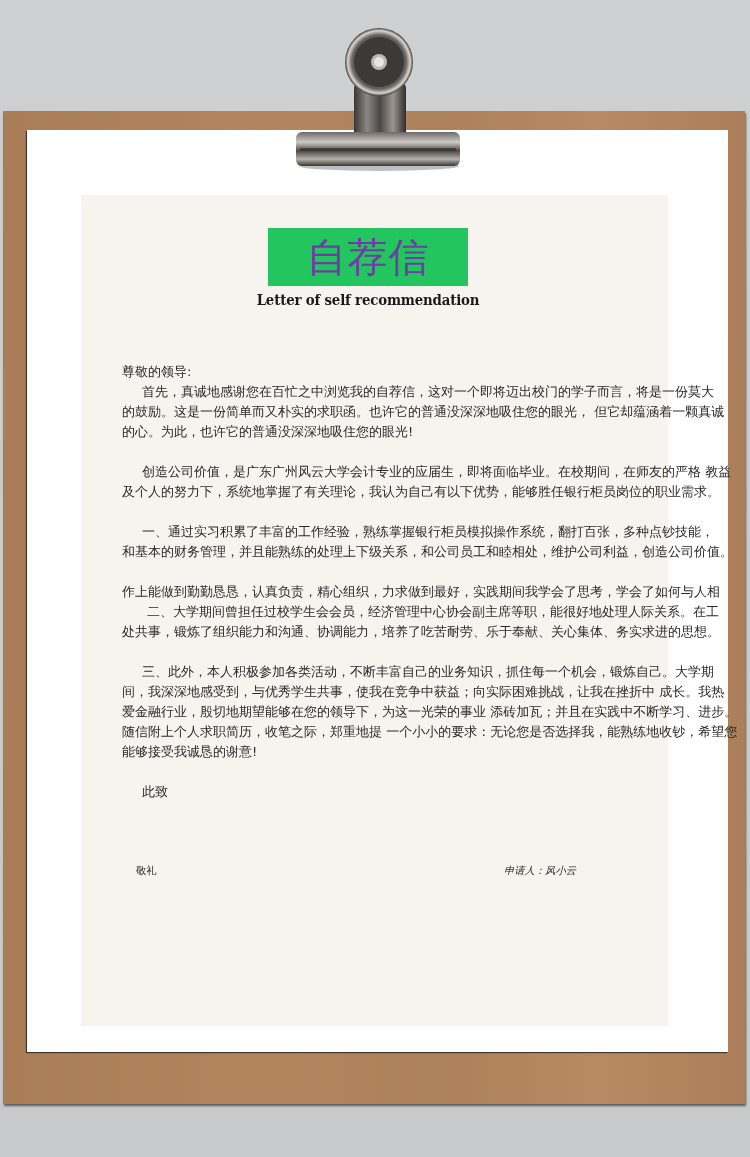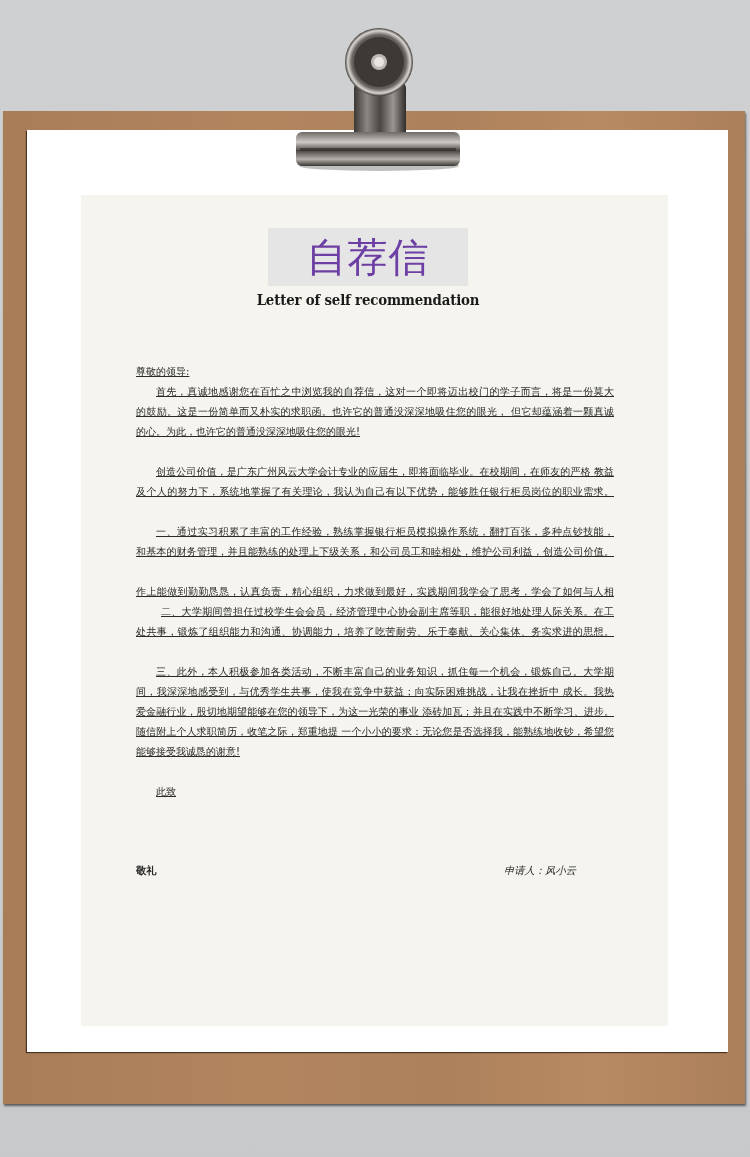--- a/index.html
+++ b/index.html
@@ -26,48 +26,47 @@
     .panel {
       position: absolute; left: 81px; top: 195px; width: 587px; height: 831px;
       background: #f5f4ee;
     }
     .title-cn {
       position: absolute; left: 268px; top: 228px; width: 200px; height: 58px;
       text-align: center;
       color: #6d3ea3;
       font-size: 40px; line-height: 58px;
       letter-spacing: 1px;
-      background: #e5e5e5;
+      background: #22c55e;
     }
     .title-en {
       position: absolute; left: 230px; top: 290px; width: 276px;
       text-align: center;
       font-family: "DejaVu Serif", serif;
       font-weight: bold;
       font-size: 15.5px;
       transform: scaleX(0.86);
       color: #1b1b1b;
       letter-spacing: -0.2px;
     }
     .body {
-      position: absolute; left: 136px; top: 362px; width: 478px;
+      position: absolute; left: 122px; top: 362px; width: 478px;
       color: #2a2a2a;
-      font-size: 10px;
+      font-size: 13px;
       line-height: 20px;
-      text-decoration: underline;
     }
     .line { display: block; white-space: nowrap; }
     .indent { padding-left: 20px; }
     .justify { text-align: justify; text-align-last: justify; }
     .para-gap { height: 20px; }
     .sign-row {
       position: absolute; left: 136px; top: 860px; width: 440px; height: 20px;
       font-size: 10.3px; line-height: 20px; color: #2a2a2a;
     }
-    .sign-left { position: absolute; left: 0; top: 0; font-weight: bold; }
+    .sign-left { position: absolute; left: 0; top: 0; }
     .sign-right { position: absolute; right: 0; top: 0; font-style: italic; }
     .clip { position: absolute; left: 296px; top: 24px; width: 166px; height: 148px; }
   </style>
 </head>
 <body>
 
 <div class="bg-top"></div>
 
 <div class="board"></div>
 

